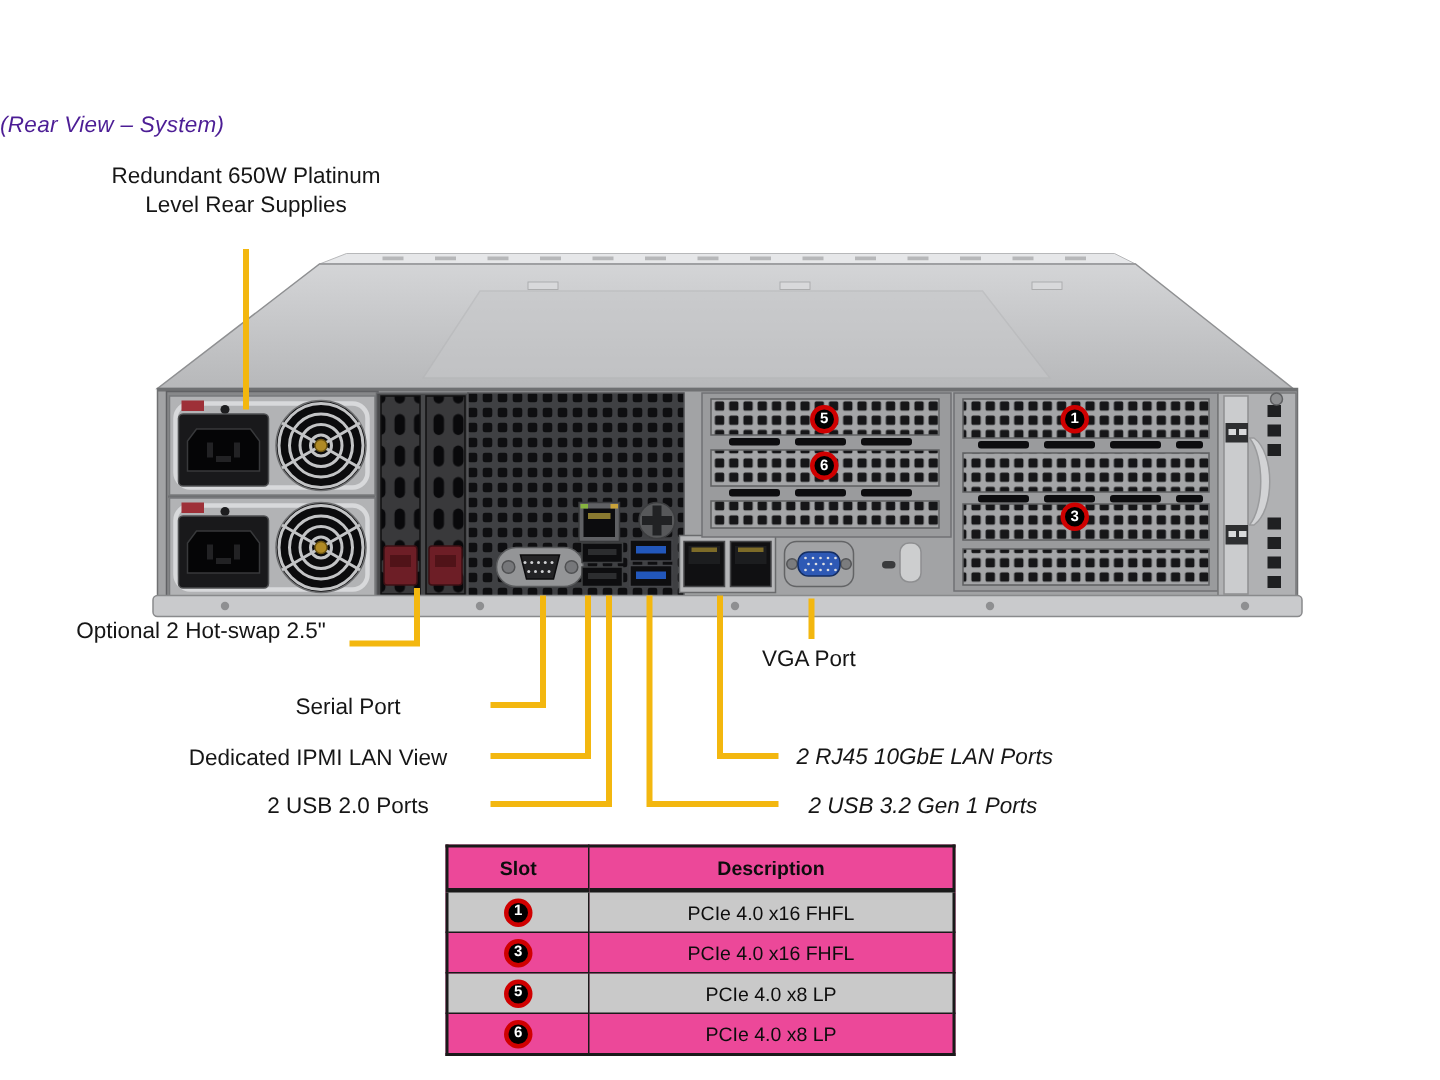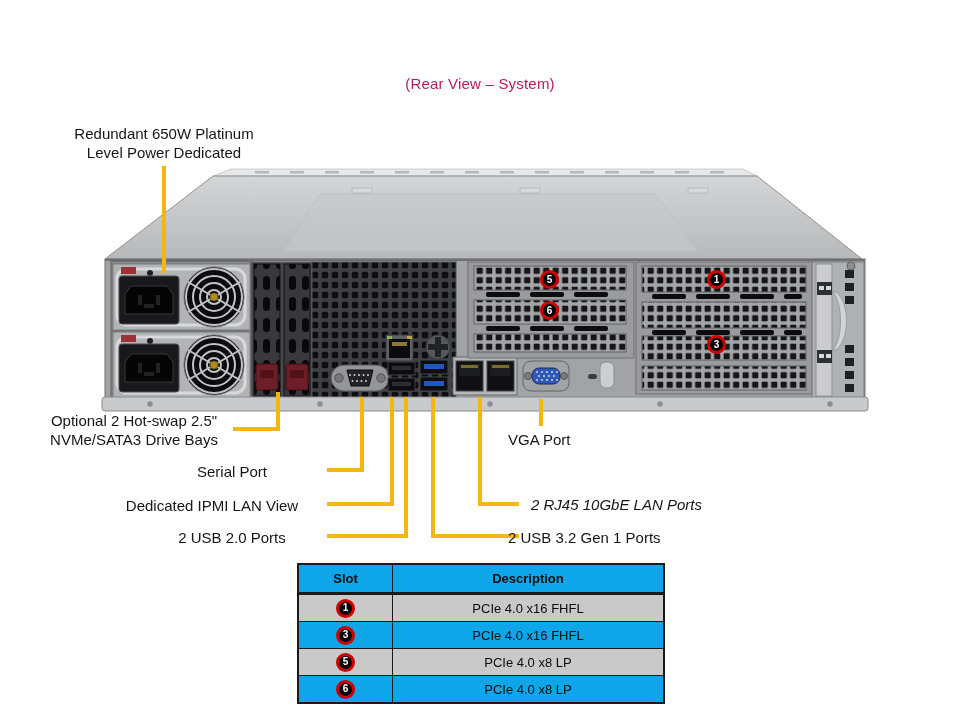--- a/index.html
+++ b/index.html
@@ -2,35 +2,35 @@
 <html><head>
 <meta charset="utf-8">
 <style>
   html,body{margin:0;padding:0;}
   body{
     width:960px;height:720px;position:relative;background:#ffffff;
     font-family:"Liberation Sans", sans-serif;color:#111;overflow:hidden;
   }
   .abs{position:absolute;}
   .title{
-    left:0;right:0;top:75px;text-align:center;
-    font-size:15px;color:#be185d;letter-spacing:.2px;
+    left:0;right:0;top:75px;
+    font-size:15px;font-style:italic;color:#4c1d95;letter-spacing:.2px;
   }
   .callout-label{font-size:15px;color:#161616;line-height:18px;white-space:nowrap;}
   .two-line{text-align:center;line-height:19px;white-space:normal;}
   .r-align{text-align:center;}
   .marker{
     box-sizing:content-box;width:13px;height:13px;border:3px solid #cf0000;background:#000;
     border-radius:50%;color:#fff;font-size:10px;font-weight:bold;
     display:flex;align-items:center;justify-content:center;line-height:1;
   }
   .chassis-marker{position:absolute;}
   table.slot-table{
-    position:absolute;left:297px;top:563px;width:368px;
-    border-collapse:collapse;background:#0ea5e9;
+    position:absolute;left:297px;top:563px;width:340px;
+    border-collapse:collapse;background:#ec4899;
     font-size:13px;color:#0d0d0d;table-layout:fixed;
   }
   table.slot-table th,table.slot-table td{
     border:1px solid #1a1a1a;text-align:center;padding:0;height:26px;vertical-align:middle;
   }
   table.slot-table{border:2px solid #1a1a1a;}
   table.slot-table thead th{font-weight:bold;border-bottom:3px solid #1a1a1a;height:27px;}
   table.slot-table .col-slot{width:93px;}
   table.slot-table tr.shaded{background:#c9c9c9;}
   table.slot-table td .marker{margin:0 auto;}
@@ -308,36 +308,35 @@
     <path d="M519,504 L480,504 L480,397"></path>
     <path d="M519,536 L433,536 L433,397"></path>
   </g>
 </svg>
 
 <div class="marker chassis-marker" style="left:540px;top:270px;">5</div>
 <div class="marker chassis-marker" style="left:540px;top:301px;">6</div>
 <div class="marker chassis-marker" style="left:707px;top:270px;">1</div>
 <div class="marker chassis-marker" style="left:707px;top:335px;">3</div>
 
-<div class="abs callout-label two-line" style="left:58px;top:124px;width:212px;">
+<div class="abs callout-label two-line" style="left:58px;top:108px;width:212px;">
   <div>Redundant 650W Platinum</div>
-  <div>Level Power Dedicated</div>
+  <div>Level Rear Supplies</div>
 </div>
 
 <div class="abs callout-label two-line" style="left:36px;top:411px;width:196px;">
   <div>Optional 2 Hot-swap 2.5"</div>
-  <div>NVMe/SATA3 Drive Bays</div>
 </div>
 
 <div class="abs callout-label r-align" style="left:152px;top:463px;width:160px;">Serial Port</div>
 <div class="abs callout-label r-align" style="left:112px;top:497px;width:200px;">Dedicated IPMI LAN View</div>
 <div class="abs callout-label r-align" style="left:152px;top:529px;width:160px;">2 USB 2.0 Ports</div>
 <div class="abs callout-label" style="left:508px;top:431px;text-align:center;">VGA Port</div>
 <div class="abs callout-label" style="left:531px;top:496px;font-style:italic;">2 RJ45 10GbE LAN Ports</div>
-<div class="abs callout-label" style="left:508px;top:529px;">2 USB 3.2 Gen 1 Ports</div>
+<div class="abs callout-label" style="left:539px;top:529px;font-style:italic;">2 USB 3.2 Gen 1 Ports</div>
 
 <table class="slot-table">
   <thead>
     <tr>
       <th class="col-slot">Slot</th>
       <th>Description</th>
     </tr>
   </thead>
   <tbody>
     <tr class="shaded">

